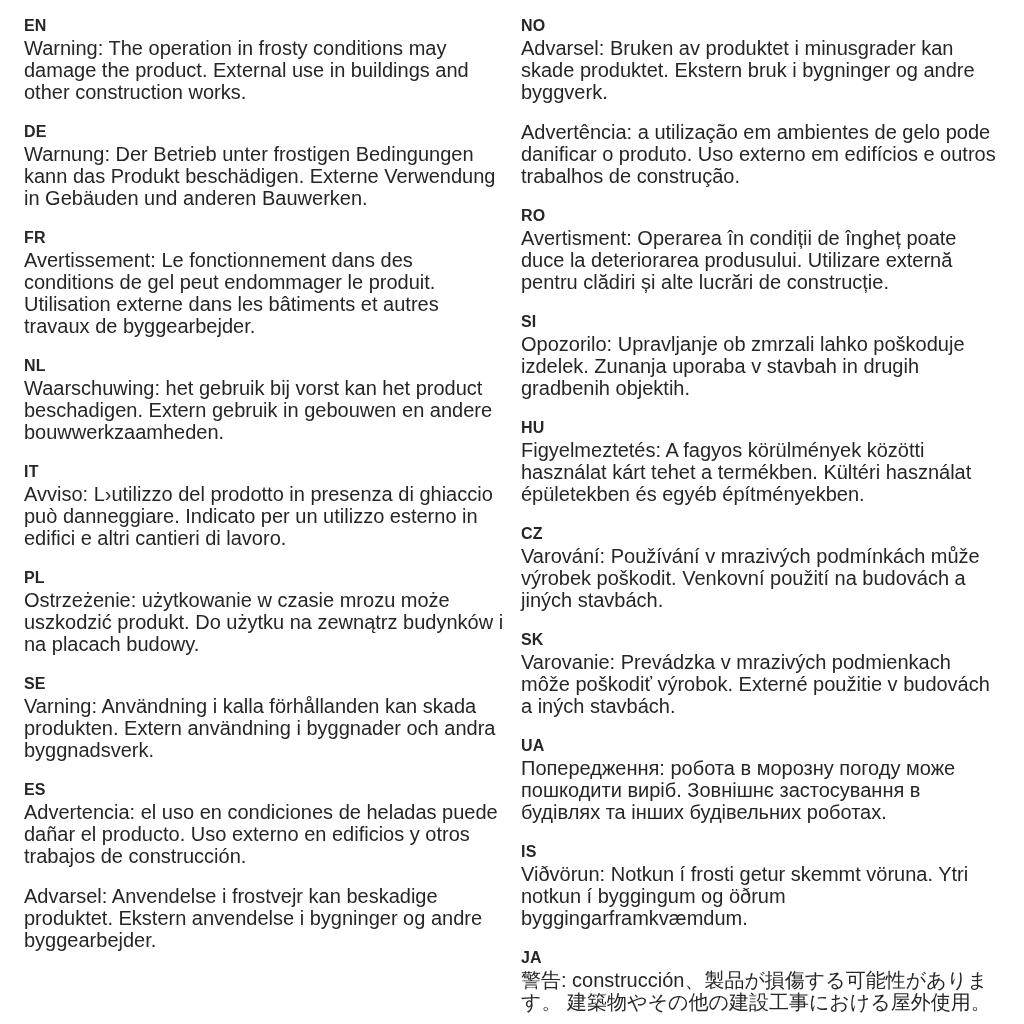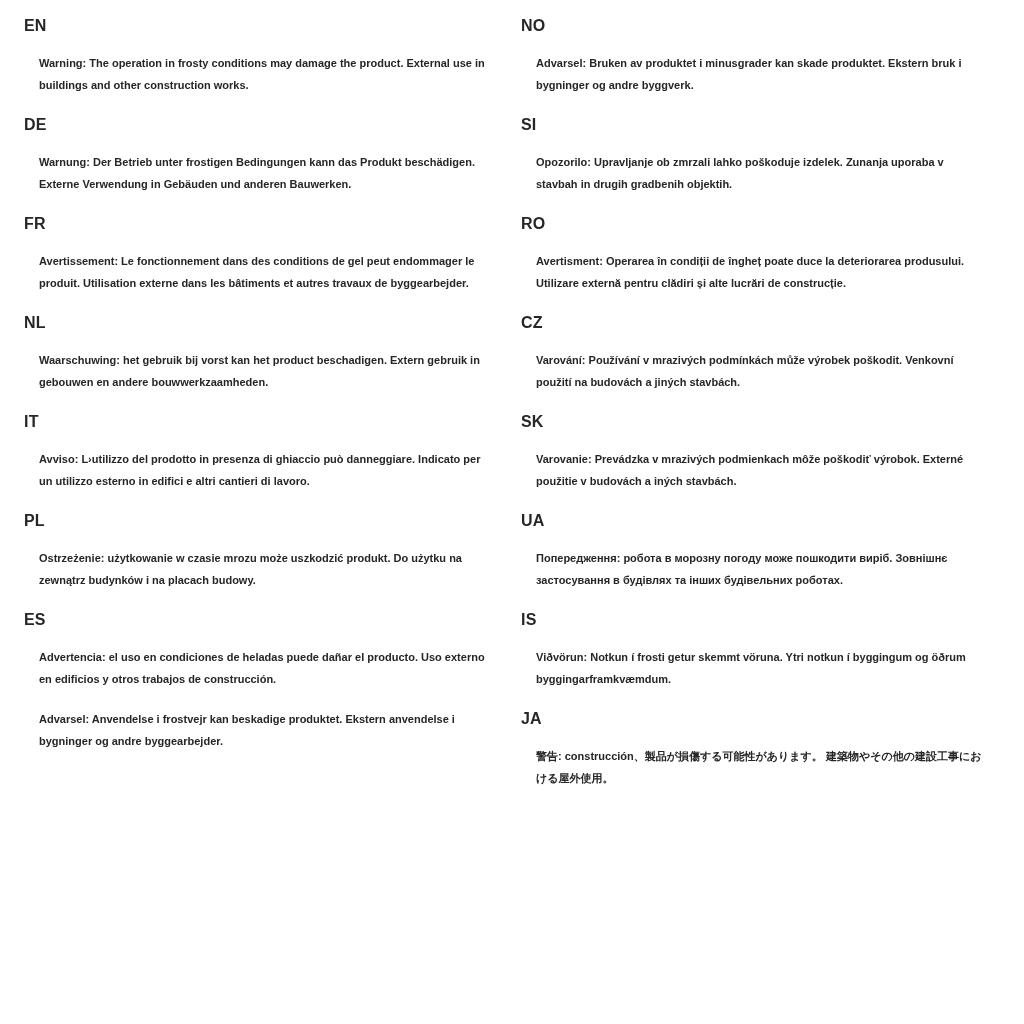--- a/index.html
+++ b/index.html
@@ -31,24 +31,24 @@
     margin: 0 0 18px 0;
   }
   .lang-code {
     margin: 0;
     font-size: 16px;
     line-height: 22px;
     font-weight: bold;
     letter-spacing: 0.2px;
   }
   .lang-text {
-    margin: 15px;
-    font-size: 11px;
+    margin: 0;
+    font-size: 20px;
     line-height: 22px;
-    font-weight: bold;
+    font-weight: normal;
   }
 </style>
 </head>
 <body>
 
 <div class="page">
   <div class="column">
   <section class="lang-section">
     <h2 class="lang-code">EN</h2>
     <p class="lang-text">Warning: The operation in frosty conditions may damage the product. External use in buildings and other construction works.</p>
@@ -72,49 +72,58 @@
   <section class="lang-section">
     <h2 class="lang-code">IT</h2>
     <p class="lang-text">Avviso: L›utilizzo del prodotto in presenza di ghiaccio può danneggiare. Indicato per un utilizzo esterno in edifici e altri cantieri di lavoro.</p>
   </section>
 
   <section class="lang-section">
     <h2 class="lang-code">PL</h2>
     <p class="lang-text">Ostrzeżenie: użytkowanie w czasie mrozu może uszkodzić produkt. Do użytku na zewnątrz budynków i na placach budowy.</p>
   </section>
 
+  <section class="lang-section">
+    <h2 class="lang-code">SE</h2>
+    <p class="lang-text">Varning: Användning i kalla förhållanden kan skada produkten. Extern användning i byggnader och andra byggnadsverk.</p>
+  </section>
 
   <section class="lang-section">
     <h2 class="lang-code">ES</h2>
     <p class="lang-text">Advertencia: el uso en condiciones de heladas puede dañar el producto. Uso externo en edificios y otros trabajos de construcción.</p>
   </section>
 
   <section class="lang-section">
     <p class="lang-text">Advarsel: Anvendelse i frostvejr kan beskadige produktet. Ekstern anvendelse i bygninger og andre byggearbejder.</p>
   </section>
 </div>
   <div class="column">
   <section class="lang-section">
     <h2 class="lang-code">NO</h2>
     <p class="lang-text">Advarsel: Bruken av produktet i minusgrader kan skade produktet. Ekstern bruk i bygninger og andre byggverk.</p>
   </section>
 
   <section class="lang-section">
+    <p class="lang-text">Advertência: a utilização em ambientes de gelo pode danificar o produto. Uso externo em edifícios e outros trabalhos de construção.</p>
+  </section>
+
+  <section class="lang-section">
+    <h2 class="lang-code">RO</h2>
+    <p class="lang-text">Avertisment: Operarea în condiții de îngheț poate duce la deteriorarea produsului. Utilizare externă pentru clădiri și alte lucrări de construcție.</p>
   </section>
 
   <section class="lang-section">
     <h2 class="lang-code">SI</h2>
     <p class="lang-text">Opozorilo: Upravljanje ob zmrzali lahko poškoduje izdelek. Zunanja uporaba v stavbah in drugih gradbenih objektih.</p>
   </section>
 
   <section class="lang-section">
-    <h2 class="lang-code">RO</h2>
-    <p class="lang-text">Avertisment: Operarea în condiții de îngheț poate duce la deteriorarea produsului. Utilizare externă pentru clădiri și alte lucrări de construcție.</p>
+    <h2 class="lang-code">HU</h2>
+    <p class="lang-text">Figyelmeztetés: A fagyos körülmények közötti használat kárt tehet a termékben. Kültéri használat épületekben és egyéb építményekben.</p>
   </section>
-
 
   <section class="lang-section">
     <h2 class="lang-code">CZ</h2>
     <p class="lang-text">Varování: Používání v mrazivých podmínkách může výrobek poškodit. Venkovní použití na budovách a jiných stavbách.</p>
   </section>
 
   <section class="lang-section">
     <h2 class="lang-code">SK</h2>
     <p class="lang-text">Varovanie: Prevádzka v mrazivých podmienkach môže poškodiť výrobok. Externé použitie v budovách a iných stavbách.</p>
   </section>

